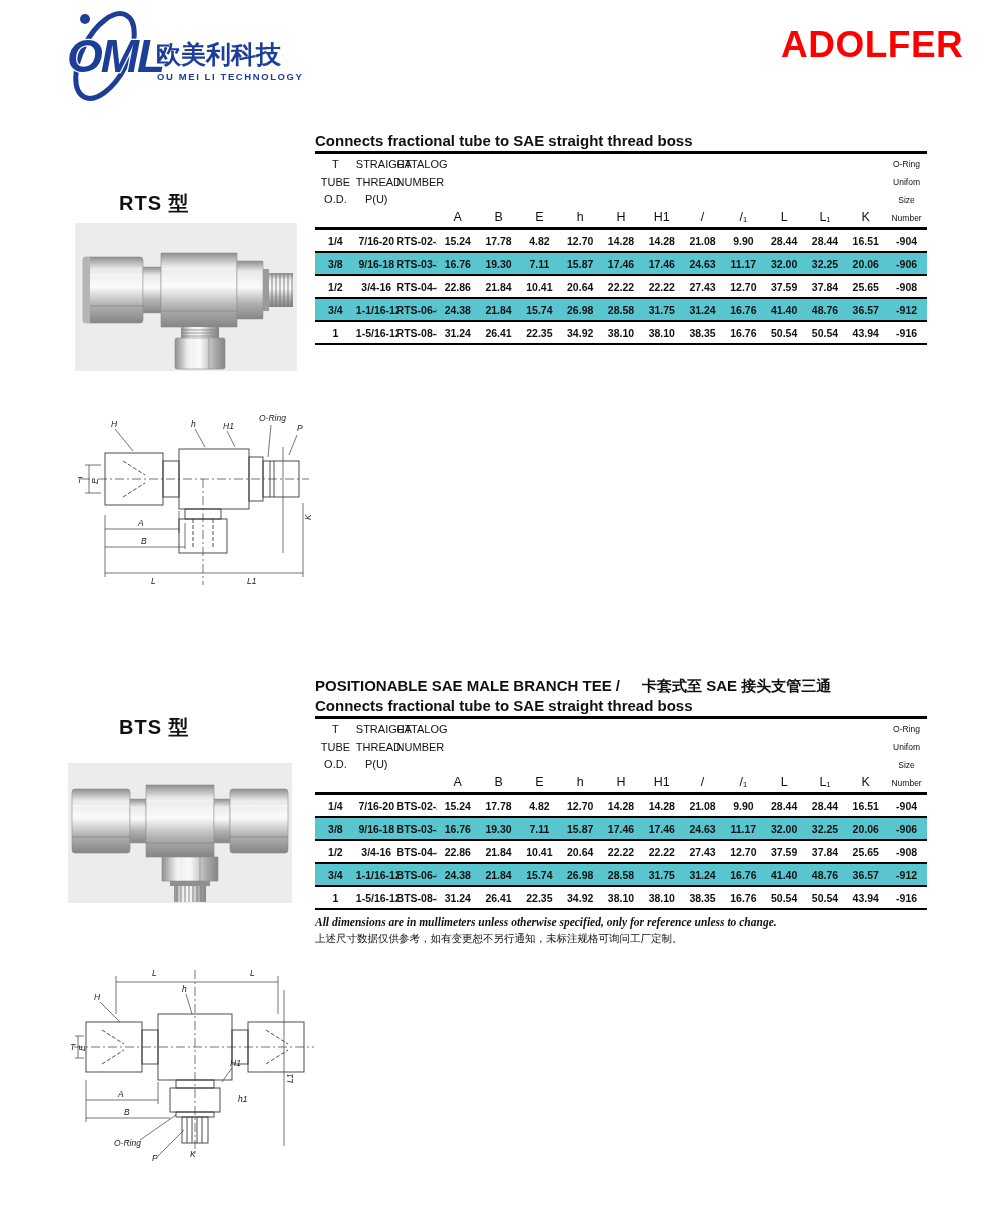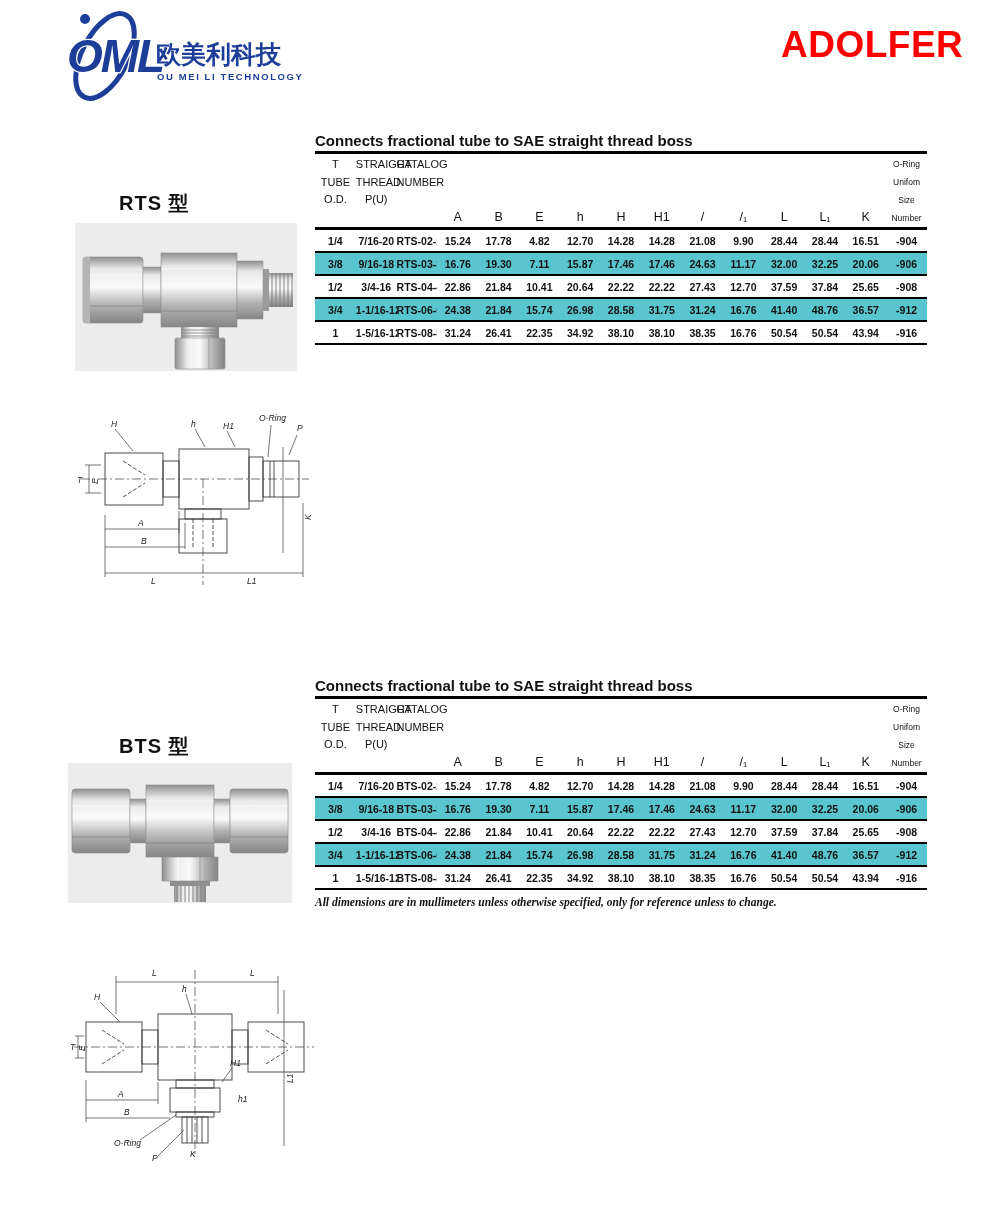--- a/index.html
+++ b/index.html
@@ -263,21 +263,21 @@
   <text class="dim-txt" x="222" y="28">P</text>
   <text class="dim-txt" x="2" y="80">T</text>
   <text class="dim-txt" x="18" y="80" transform="rotate(-90 21 78)">E</text>
   <text class="dim-txt" x="63" y="123">A</text>
   <text class="dim-txt" x="66" y="141">B</text>
   <text class="dim-txt" x="76" y="181">L</text>
   <text class="dim-txt" x="172" y="181">L1</text>
   <text class="dim-txt" x="231" y="118" transform="rotate(-90 233 115)">K</text>
 </svg>
 
-<div class="model-label" style="top:733px">BTS 型</div>
+<div class="model-label" style="top:714px">BTS 型</div>
 
 <svg class="abs" style="left:68px;top:763px" width="224" height="140" viewBox="0 0 224 140">
   <defs>
     <linearGradient id="mv2" x1="0" y1="0" x2="0" y2="1">
       <stop offset="0" stop-color="#8f8f8f"></stop>
         <stop offset="0.18" stop-color="#e9e9e9"></stop>
       <stop offset="0.45" stop-color="#fbfbfb"></stop>
         <stop offset="0.72" stop-color="#b3b3b3"></stop>
       <stop offset="1" stop-color="#858585"></stop>
     </linearGradient>
@@ -303,20 +303,23 @@
   <line x1="162" y1="74" x2="220" y2="74" stroke="#6f6f6f" opacity="0.5"></line>
   <rect x="94" y="94" width="56" height="24" fill="url(#mh2)" stroke="#8a8a8a" stroke-width="0.6"></rect>
   <line x1="110" y1="94" x2="110" y2="118" stroke="#ffffff" opacity="0.6"></line>
   <line x1="132" y1="94" x2="132" y2="118" stroke="#6f6f6f" opacity="0.5"></line>
   <rect x="102" y="118" width="40" height="5" fill="#8f8f8f"></rect>
   <rect x="106" y="123" width="32" height="16" fill="url(#mh2)"></rect>
   <path d="M109,123 v16 M113,123 v16 M117,123 v16 M121,123 v16 M125,123 v16 M129,123 v16 M133,123 v16" stroke="#777" stroke-width="1.1" opacity="0.8"></path>
 </svg>
 
 <div class="sec" style="top:676px">
+  <div class="sec-title">
+    <span>POSITIONABLE SAE MALE BRANCH TEE /</span><span class="cn">卡套式至 SAE 接头支管三通</span>
+  </div>
   <div class="sec-sub">Connects fractional tube to SAE straight thread boss</div>
   <table class="spec">
     <thead>
         <tr>
           <th class="c-tube">
             <div>T</div>
             <div>TUBE</div>
             <div>O.D.</div>
           </th>
           <th class="c-thread">
@@ -428,20 +431,21 @@
           <td style="width: 33px;">38.35</td>
           <td style="width: 34px;">16.76</td>
           <td style="width: 33px;">50.54</td>
           <td style="width: 33px;">50.54</td>
           <td style="width: 31px;">43.94</td>
           <td style="width: 56px;">-916</td>
         </tr>
       </tbody>
   </table>
   <div class="note-en">All dimensions are in mullimeters unless otherwise specified, only for reference unless to change.</div>
+  <div class="note-cn">上述尺寸数据仅供参考，如有变更恕不另行通知，未标注规格可询问工厂定制。</div>
 </div>
 
 <svg class="abs" style="left:70px;top:950px" width="250" height="215" viewBox="0 0 250 215">
   <g fill="none" stroke="#3a3a3a" stroke-width="0.9">
     <rect x="16" y="72" width="56" height="50"></rect>
     <rect x="72" y="80" width="16" height="34"></rect>
     <rect x="88" y="64" width="74" height="66"></rect>
     <rect x="162" y="80" width="16" height="34"></rect>
     <rect x="178" y="72" width="56" height="50"></rect>
     <rect x="106" y="130" width="38" height="8"></rect>

